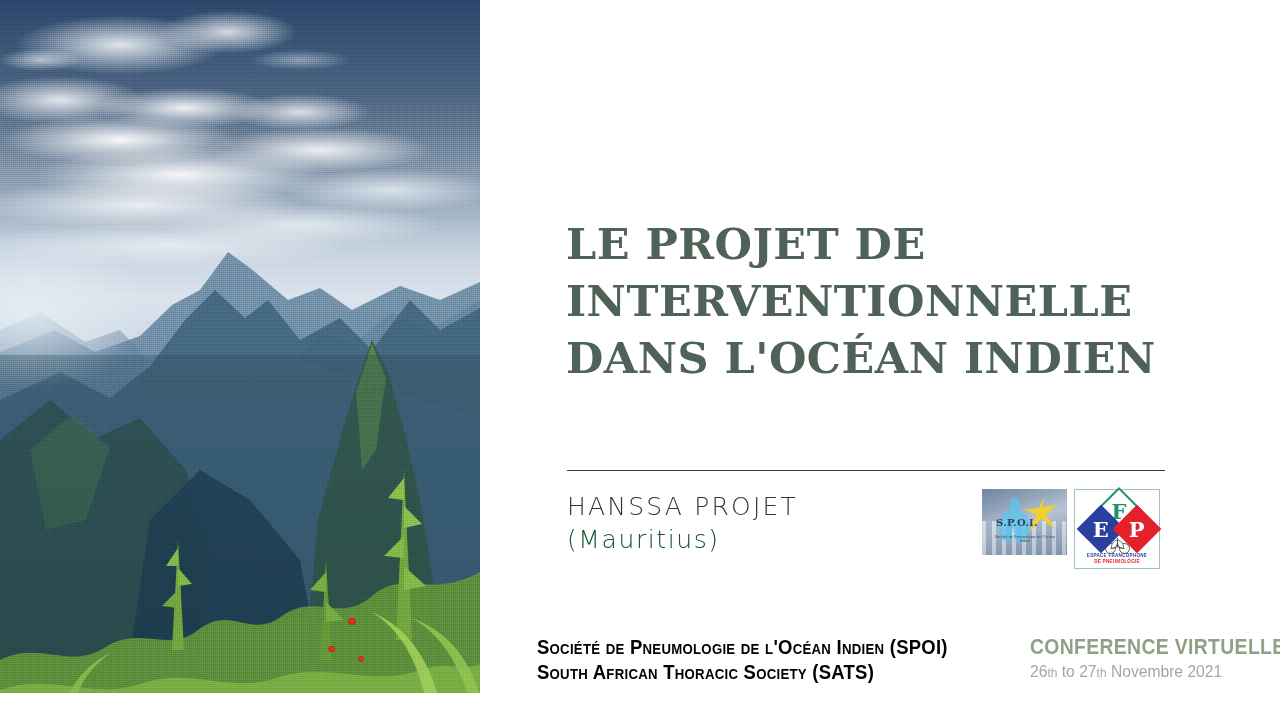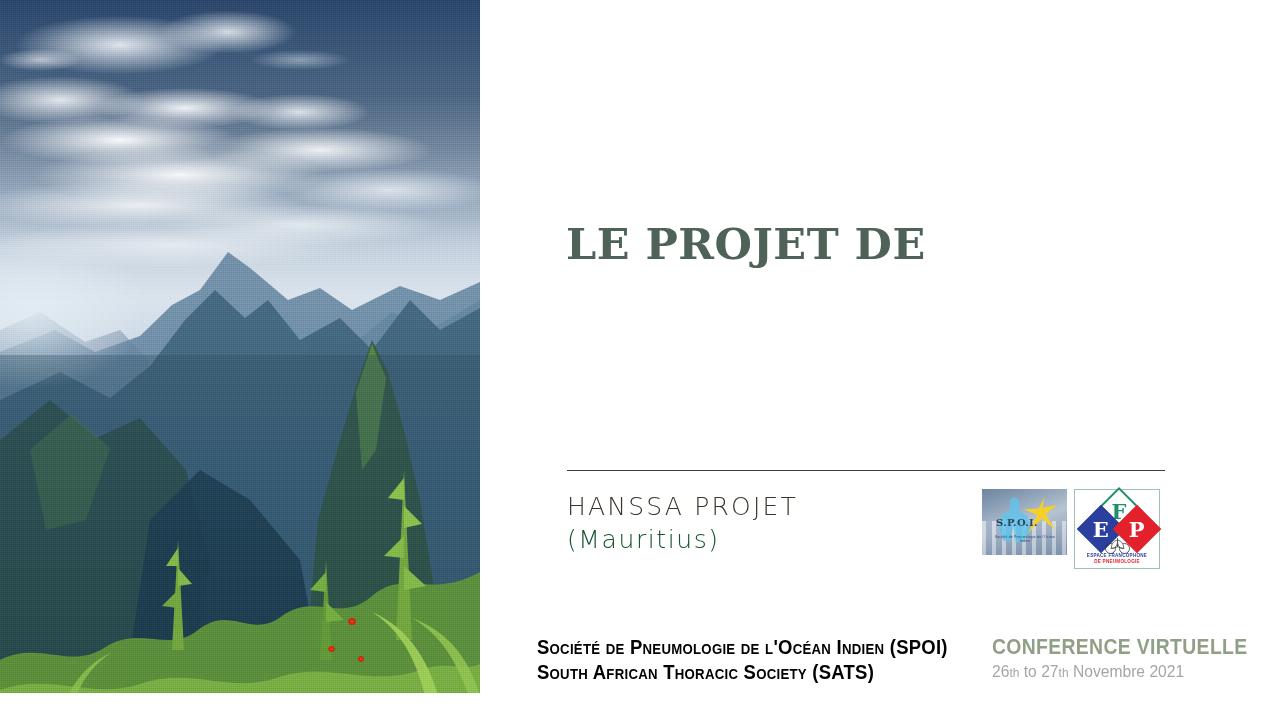--- a/index.html
+++ b/index.html
@@ -231,21 +231,21 @@
     font-size: 21px;
     line-height: 25px;
     font-variant: small-caps;
     transform: scaleX(.88);
     transform-origin: left center;
     letter-spacing: .3px;
     white-space: nowrap;
   }
   #footer-right {
     position: absolute;
-    left: 992px;
+    left: 1030px;
     top: 634px;
     width: 212px;
   }
   .conf-title {
     font-family: "Liberation Sans", sans-serif;
     font-weight: bold;
     font-size: 22px;
     line-height: 26px;
     color: #8fa086;
     letter-spacing: .4px;
@@ -329,20 +329,22 @@
     <div class="flower" style="left:348px;top:618px;width:8px;height:7px;"></div>
     <div class="flower" style="left:328px;top:646px;width:7px;height:6px;"></div>
     <div class="flower" style="left:358px;top:656px;width:6px;height:6px;"></div>
     <div class="flower" style="left:242px;top:702px;width:7px;height:6px;"></div>
 
     <div class="ph-layer canvas-tex"></div>
   </div>
 
   <div id="title-block">
     <div class="title-line">LE PROJET DE</div>
+    <div class="title-line">INTERVENTIONNELLE</div>
+    <div class="title-line">DANS L'OCÉAN INDIEN</div>
   </div>
 
   <div id="rule"></div>
 
   <div id="author-block">
     <div class="author-name">HANSSA PROJET</div>
     <div class="author-loc">(Mauritius)</div>
   </div>
 
   <div id="logos">

